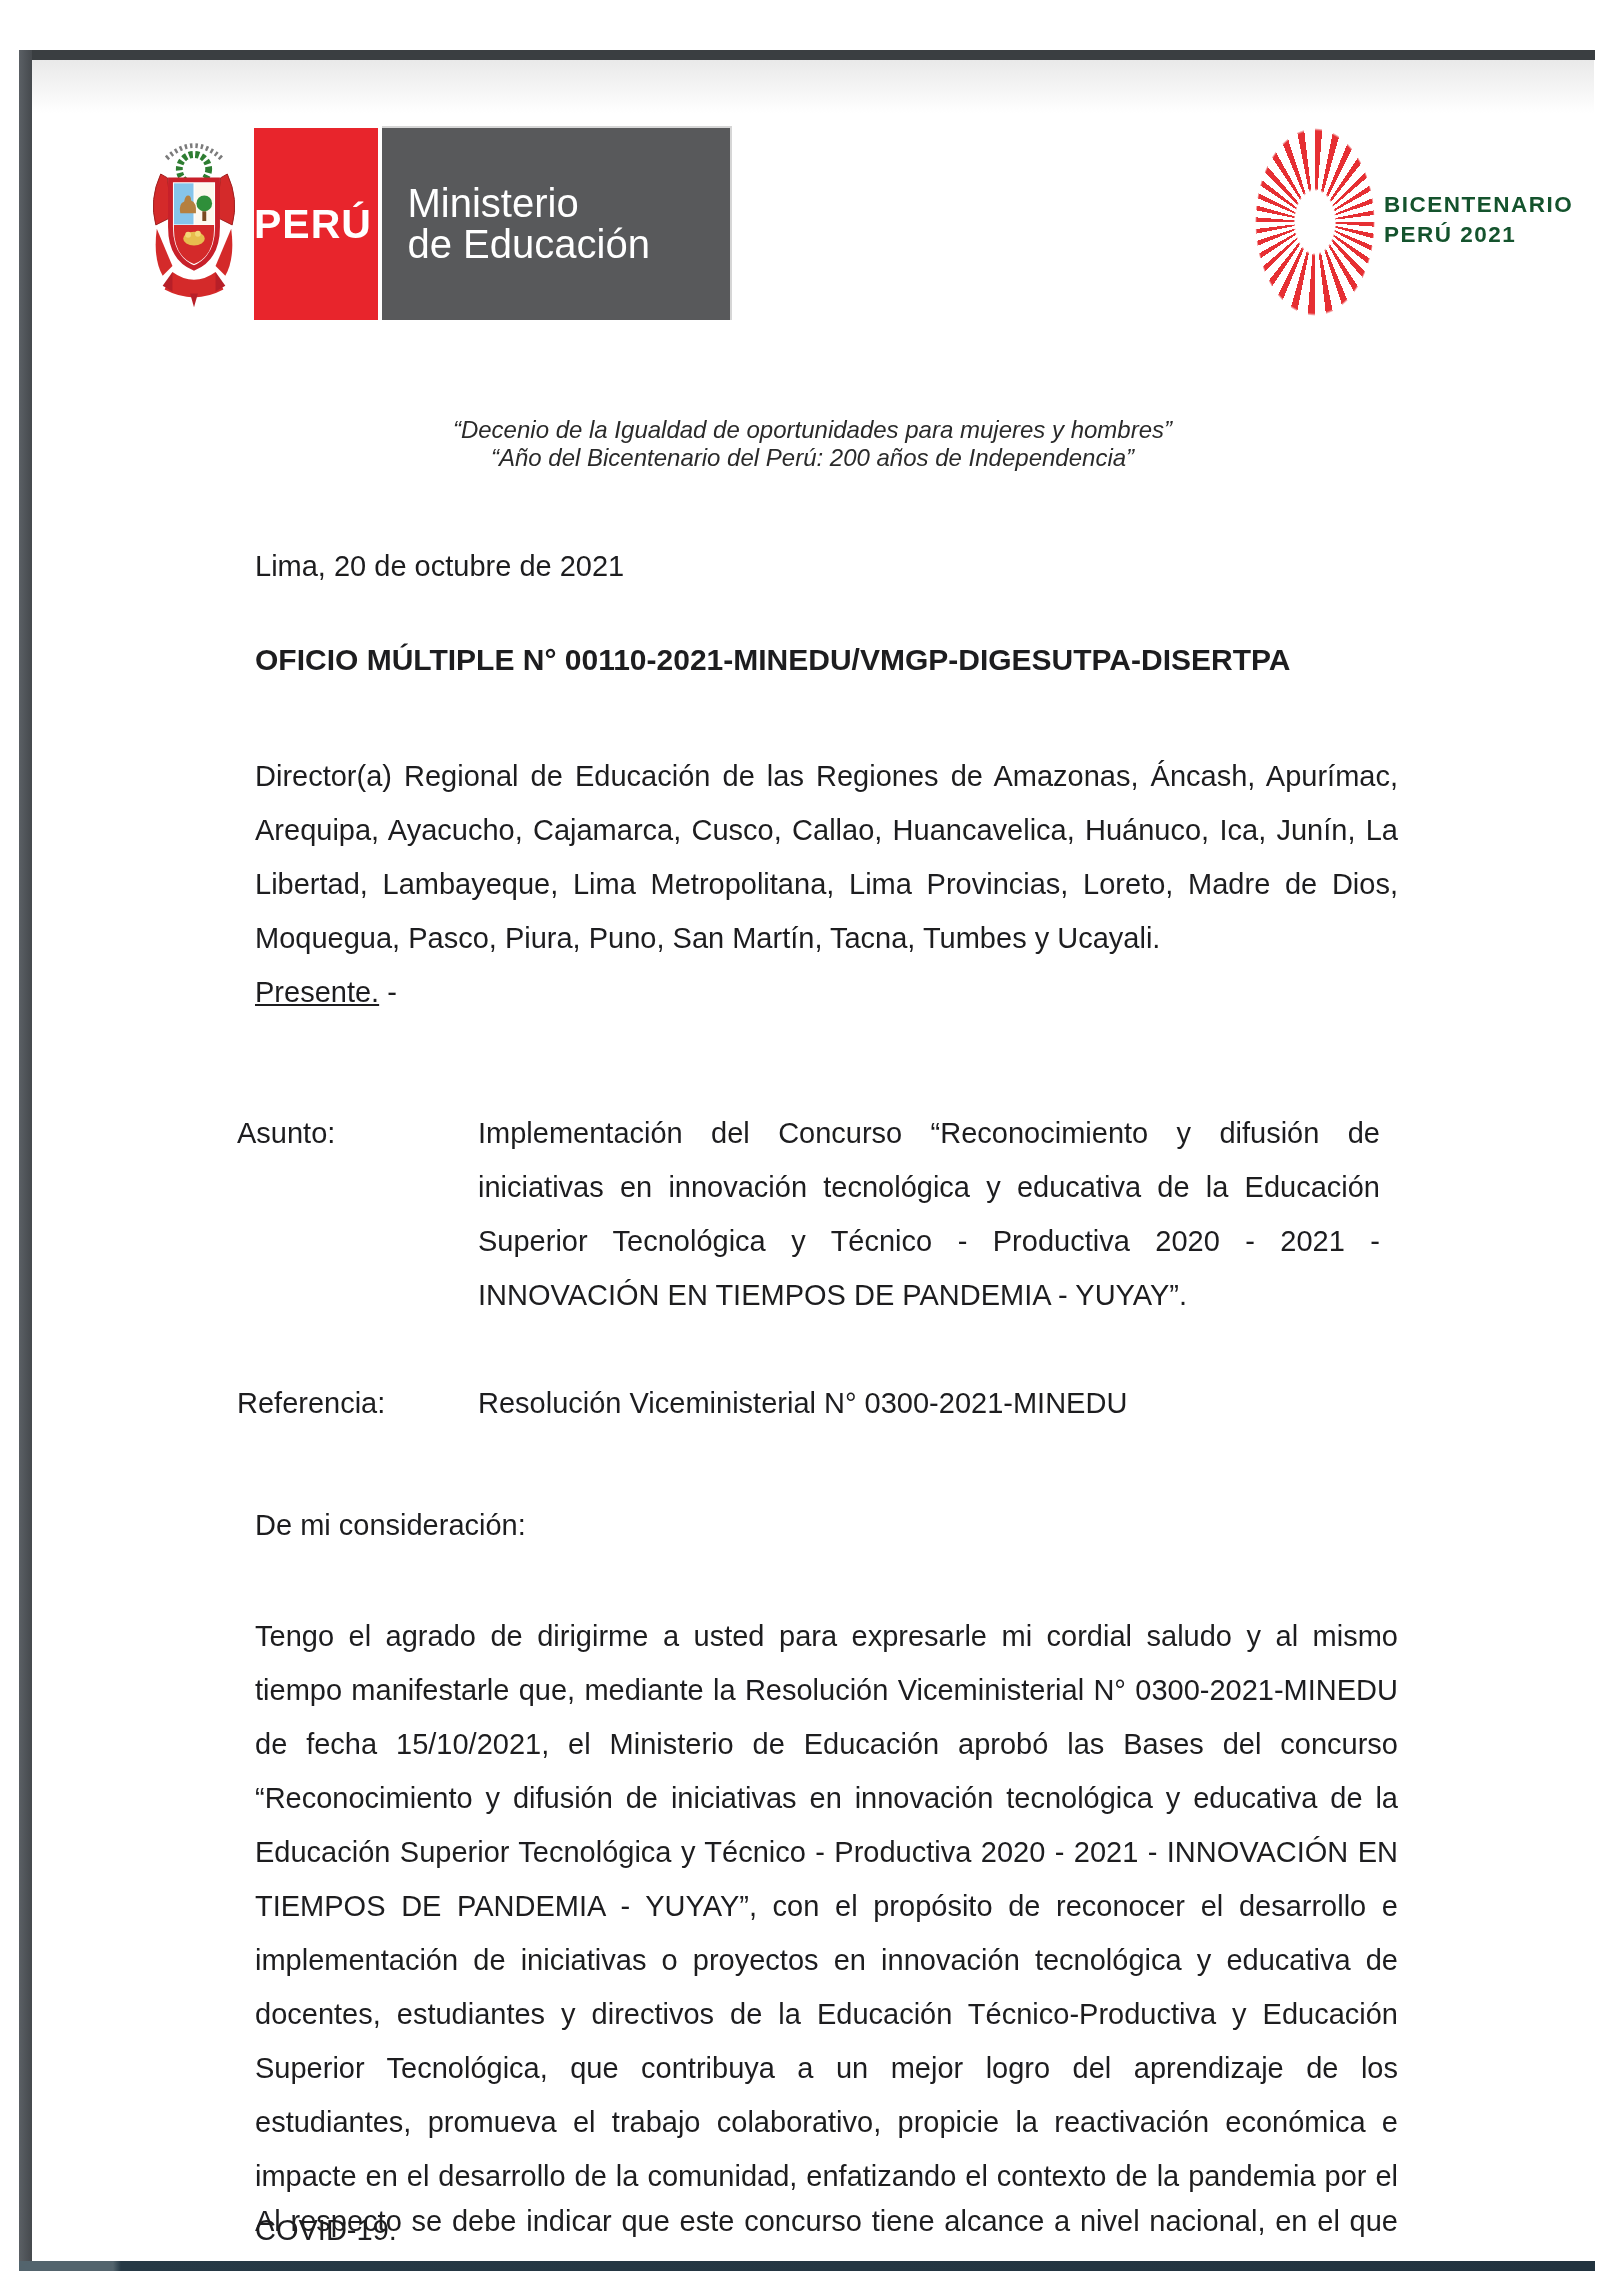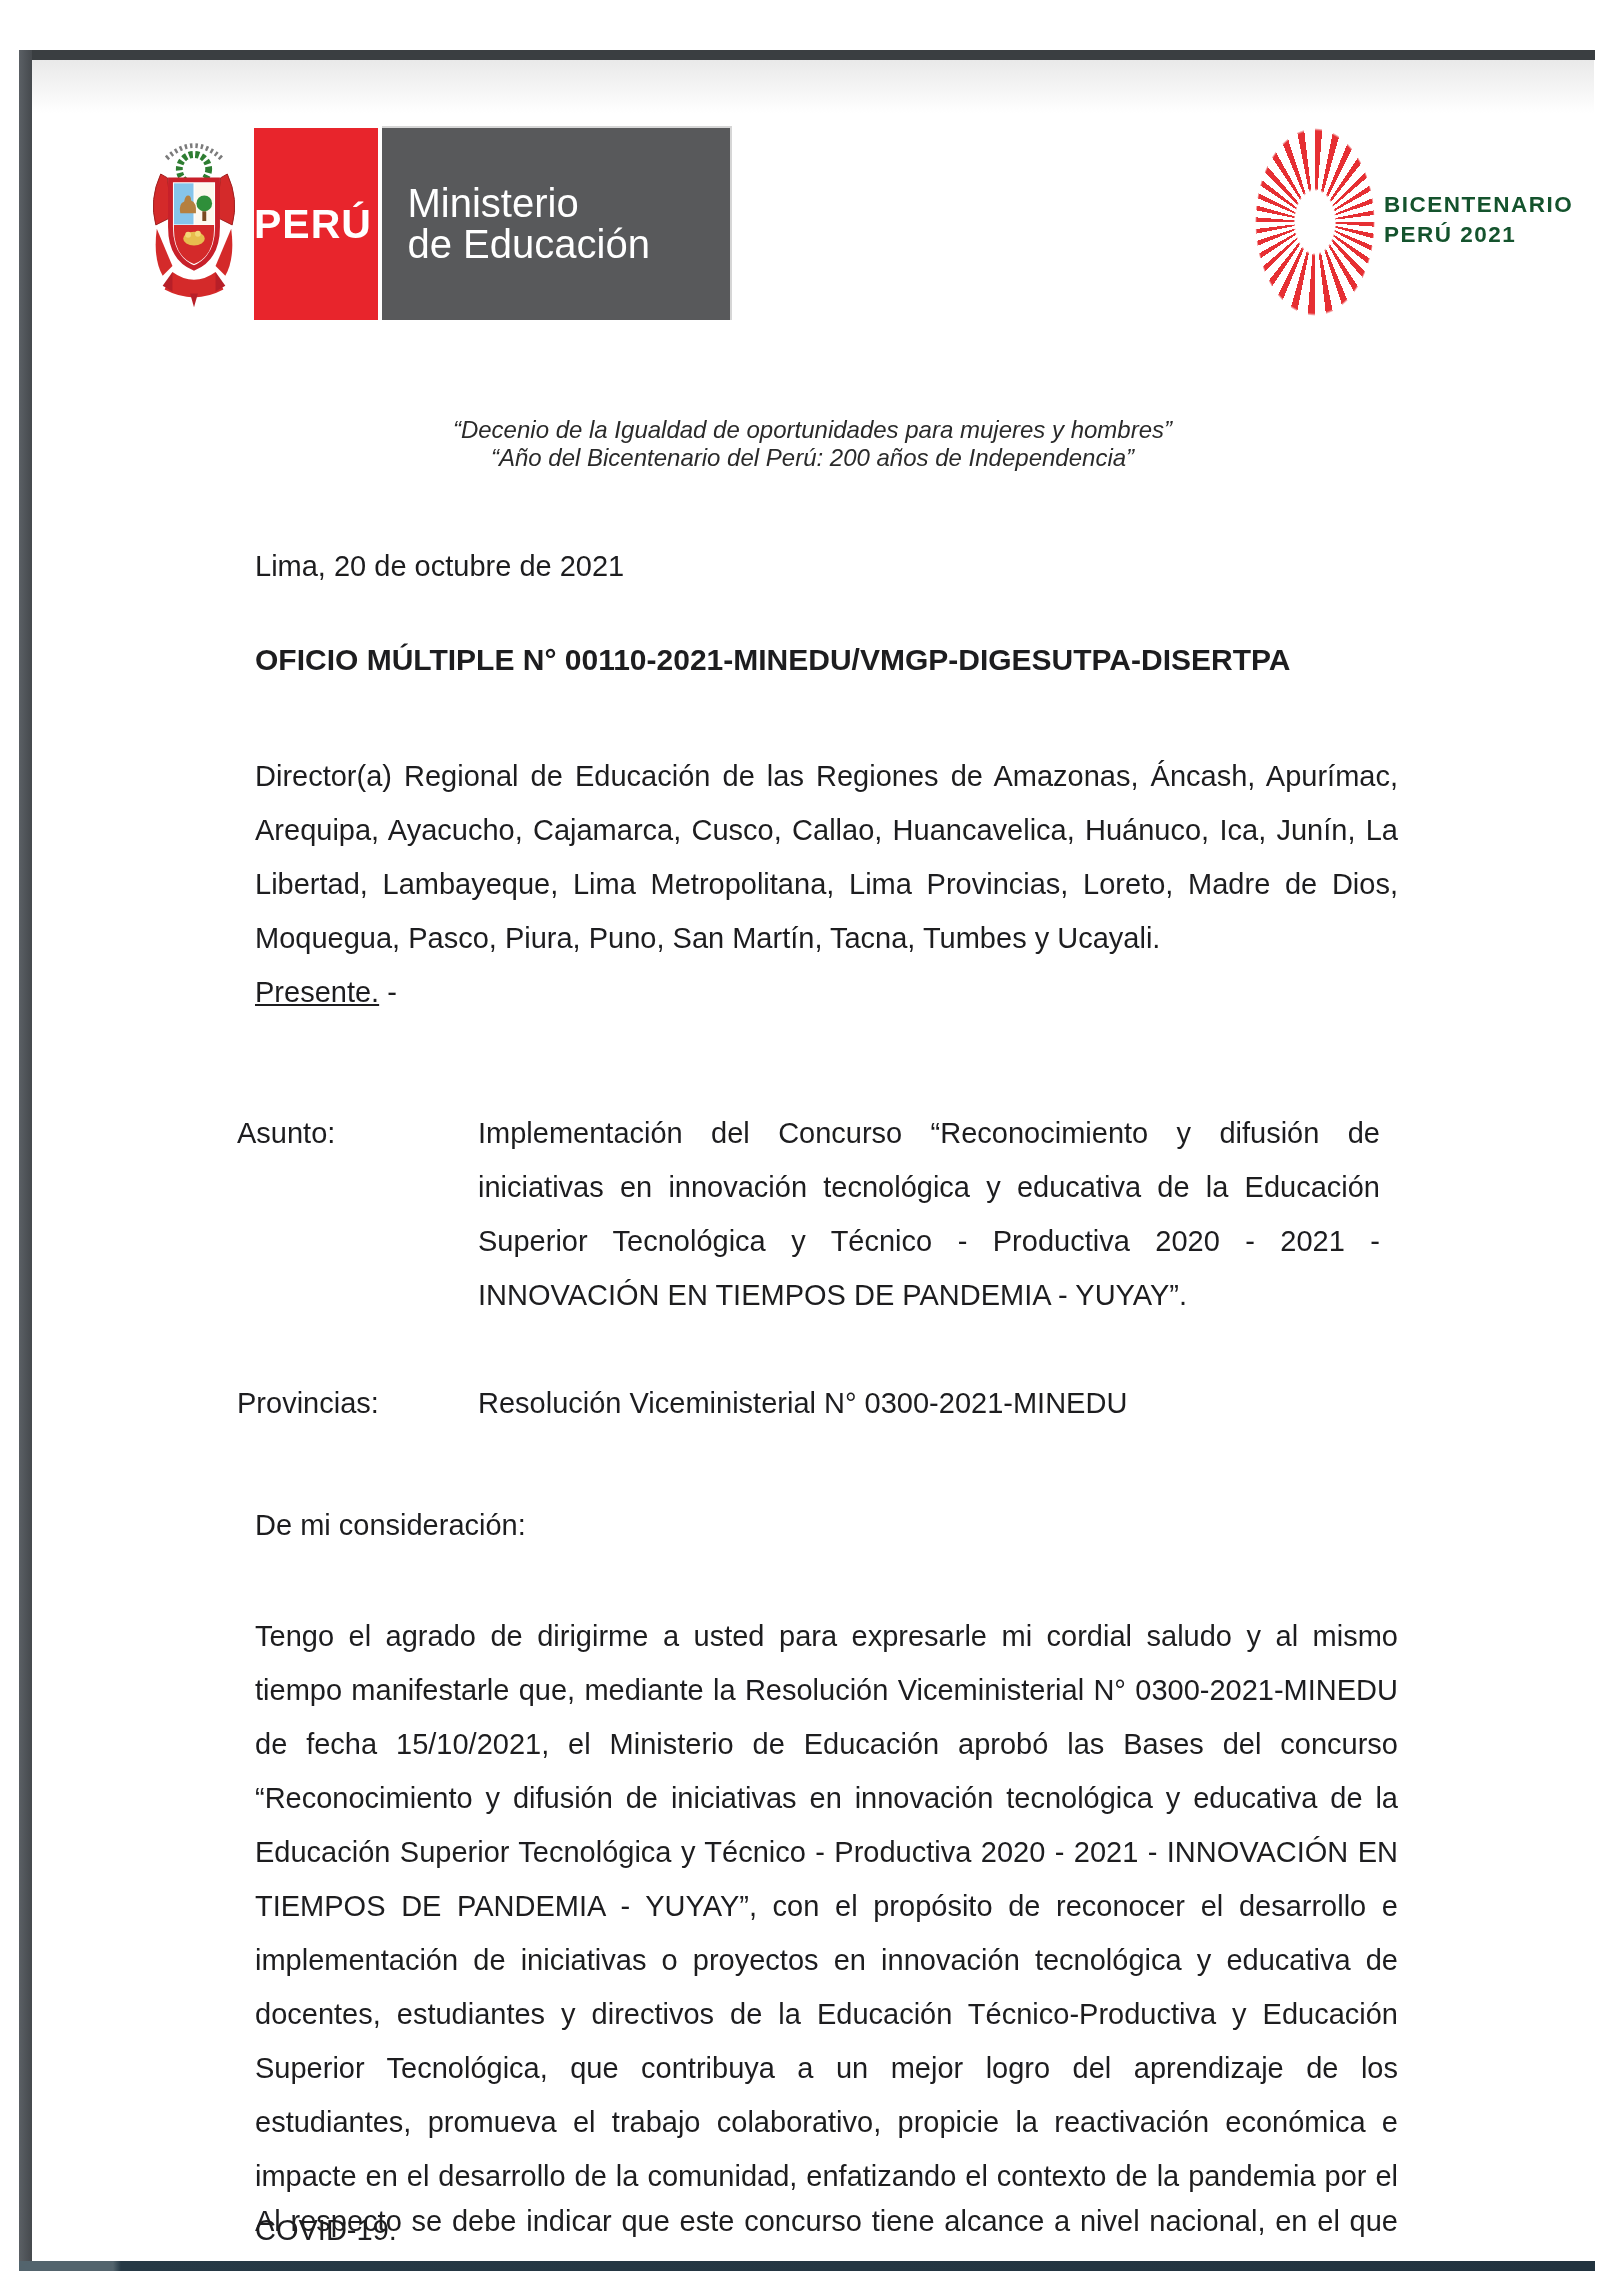--- a/index.html
+++ b/index.html
@@ -118,21 +118,21 @@
     <div class="just">Director(a) Regional de Educación de las Regiones de Amazonas, Áncash, Apurímac, Arequipa, Ayacucho, Cajamarca, Cusco, Callao, Huancavelica, Huánuco, Ica, Junín, La Libertad, Lambayeque, Lima Metropolitana, Lima Provincias, Loreto, Madre de Dios, Moquegua, Pasco, Piura, Puno, San Martín, Tacna, Tumbes y Ucayali.</div>
     <div><span class="ul">Presente.</span><span> -</span></div>
   </div>
 
   <div class="ref-row asunto">
     <div class="ref-label">Asunto:</div>
     <div class="ref-text just">Implementación del Concurso “Reconocimiento y difusión de iniciativas en innovación tecnológica y educativa de la Educación Superior Tecnológica y Técnico - Productiva 2020 - 2021 - INNOVACIÓN EN TIEMPOS DE PANDEMIA - YUYAY”.</div>
   </div>
 
   <div class="ref-row referencia">
-    <div class="ref-label">Provincias:</div>
+    <div class="ref-label">Referencia:</div>
     <div class="ref-text">Resolución Viceministerial N° 0300-2021-MINEDU</div>
   </div>
 
   <div class="greeting">De mi consideración:</div>
 
   <div class="para p1">Tengo el agrado de dirigirme a usted para expresarle mi cordial saludo y al mismo tiempo manifestarle que, mediante la Resolución Viceministerial N° 0300-2021-MINEDU de fecha 15/10/2021, el Ministerio de Educación aprobó las Bases del concurso “Reconocimiento y difusión de iniciativas en innovación tecnológica y educativa de la Educación Superior Tecnológica y Técnico - Productiva 2020 - 2021 - INNOVACIÓN EN TIEMPOS DE PANDEMIA - YUYAY”, con el propósito de reconocer el desarrollo e implementación de iniciativas o proyectos en innovación tecnológica y educativa de docentes, estudiantes y directivos de la Educación Técnico-Productiva y Educación Superior Tecnológica, que contribuya a un mejor logro del aprendizaje de los estudiantes, promueva el trabajo colaborativo, propicie la reactivación económica e impacte en el desarrollo de la comunidad, enfatizando el contexto de la pandemia por el COVID-19.</div>
   <div class="para p2">Al respecto se debe indicar que este concurso tiene alcance a nivel nacional, en el que</div>
 
 </div>
 

